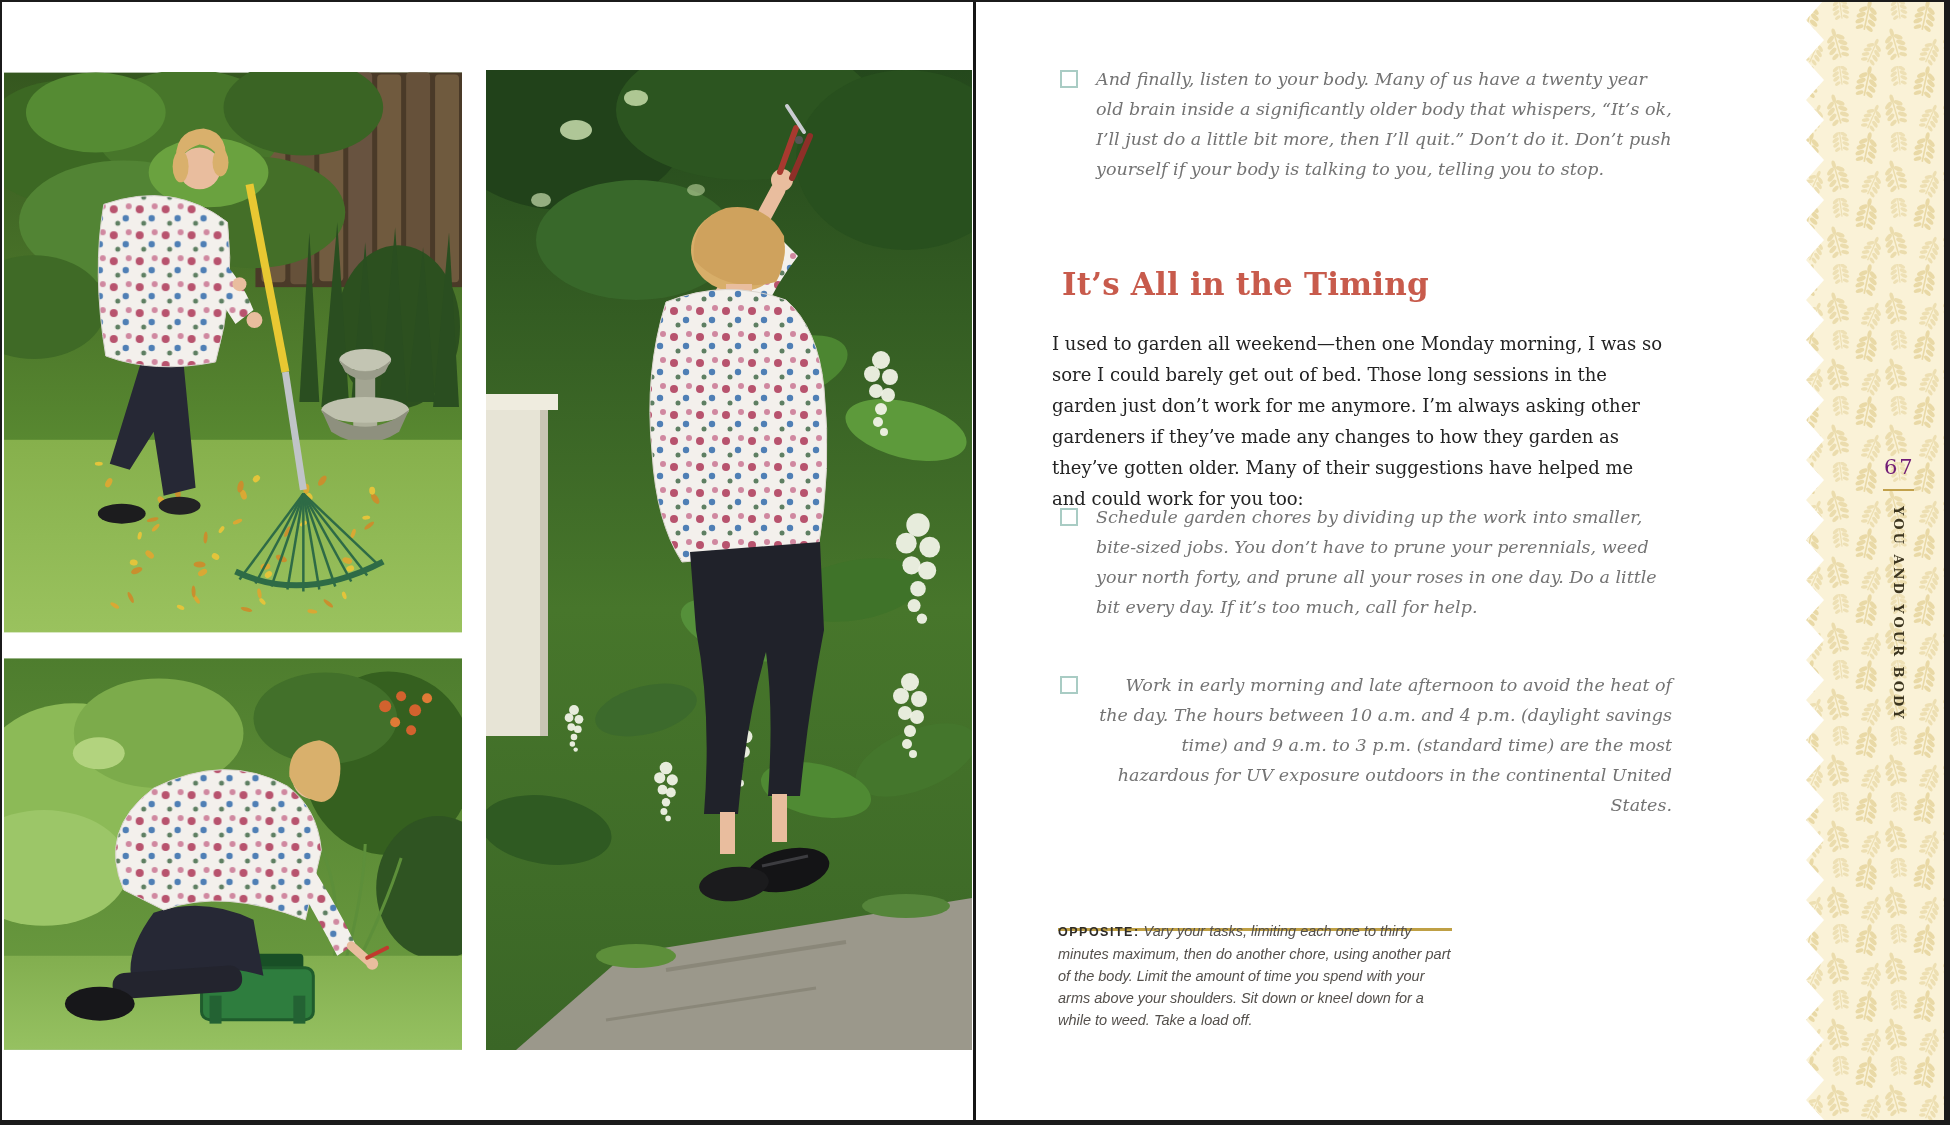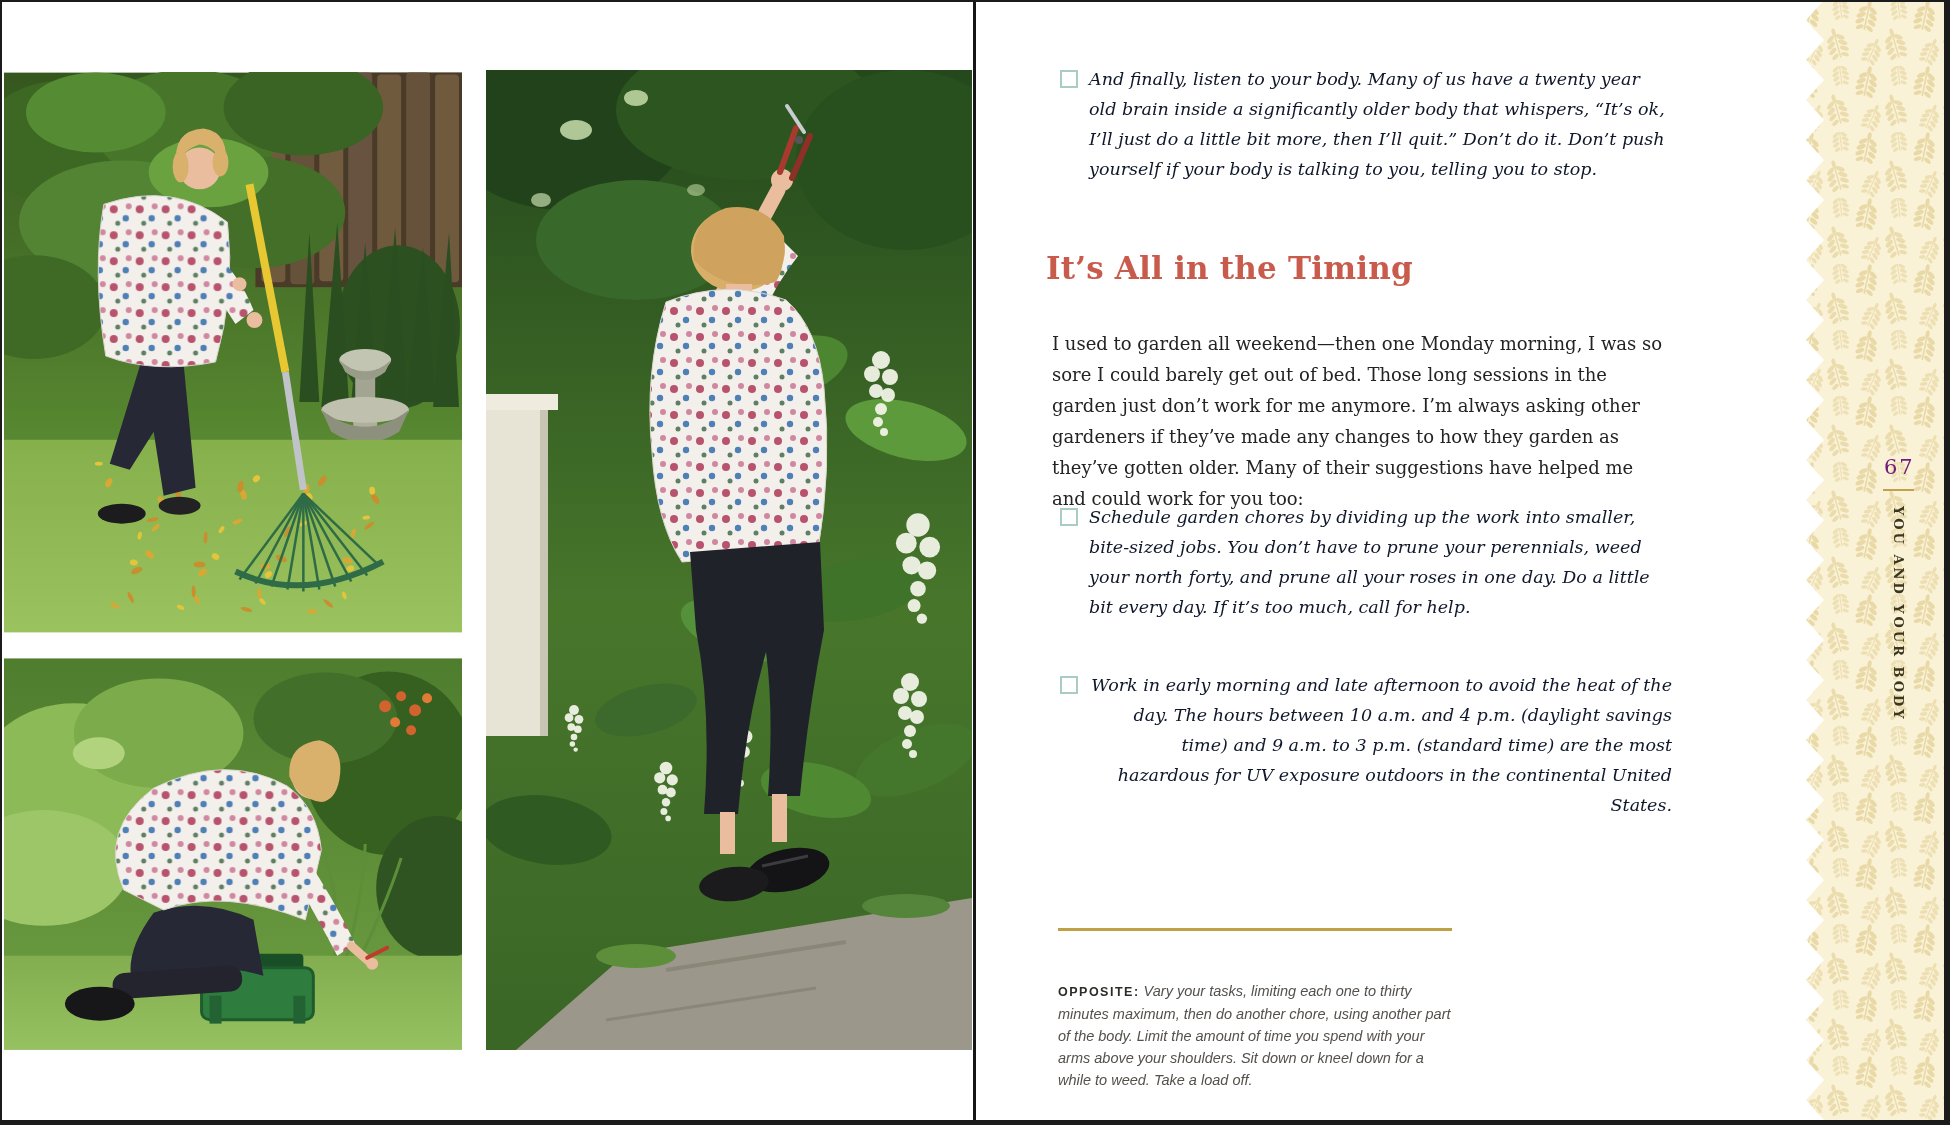--- a/index.html
+++ b/index.html
@@ -15,32 +15,32 @@
   .gutter{position:absolute;left:973px;top:0;width:3px;height:1125px;background:#161616;}
   
   .photo{position:absolute;overflow:hidden;}
   .photo svg{display:block;}
   .photo-rake{left:4px;top:72px;width:458px;height:561px;}
   .photo-prune{left:486px;top:70px;width:486px;height:980px;}
   .photo-kneel{left:4px;top:658px;width:458px;height:392px;}
   
   .bullet{position:absolute;left:1060px;width:612px;display:flex;align-items:flex-start;}
   .bsq{flex:0 0 auto;width:14px;height:14px;border:2px solid #a9ccc4;margin-top:6px;background:#fff;}
-  .btxt{margin-left:11px;width:585px;font-style:italic;font-size:17.5px;line-height:30px;color:#0f172a;}
+  .btxt{margin-left:18px;width:585px;font-style:italic;font-size:17.5px;line-height:30px;color:#737373;}
   .bullet-intro{top:64px;}
   .bullet-2{top:502px;}
   .bullet-3{top:670px;text-align:right;}
   .bullet-4{top:822px;}
-  .heading{position:absolute;left:1046px;top:250px;margin:0;font-size:31px;font-weight:bold;
+  .heading{position:absolute;left:1046px;top:250px;margin:16px;font-size:31px;font-weight:bold;
            letter-spacing:.2px;color:#c85b4c;}
   .para{position:absolute;left:1044px;top:320px;width:620px;margin:8px;font-size:18px;
         line-height:31px;color:#232323;}
   
   .cap-rule{position:absolute;left:1058px;top:928px;width:394px;height:3px;background:#bfa045;}
-  .caption{position:absolute;left:1058px;top:980px;width:402px;font-family:"Liberation Sans",sans-serif;
+  .caption{position:absolute;left:1058px;top:920px;width:402px;font-family:"Liberation Sans",sans-serif;
            font-size:14.5px;line-height:22px;color:#54504c;font-style:italic;}
   .cap-label{font-style:normal;font-weight:bold;font-size:12.5px;letter-spacing:1.5px;color:#2f2c28;}
   
   .band{position:absolute;left:1794px;top:0;}
   .page-number{position:absolute;left:1884px;top:455px;font-size:21px;letter-spacing:2px;color:#701a75;}
   .pn-rule{position:absolute;left:1883px;top:489px;width:31px;height:2px;background:#c2a14b;}
   .vtitle{position:absolute;left:1906px;top:506px;transform:rotate(90deg);transform-origin:0 0;
           font-size:13px;font-weight:bold;letter-spacing:3px;white-space:nowrap;color:#3c351f;}
 </style>
 </head>

